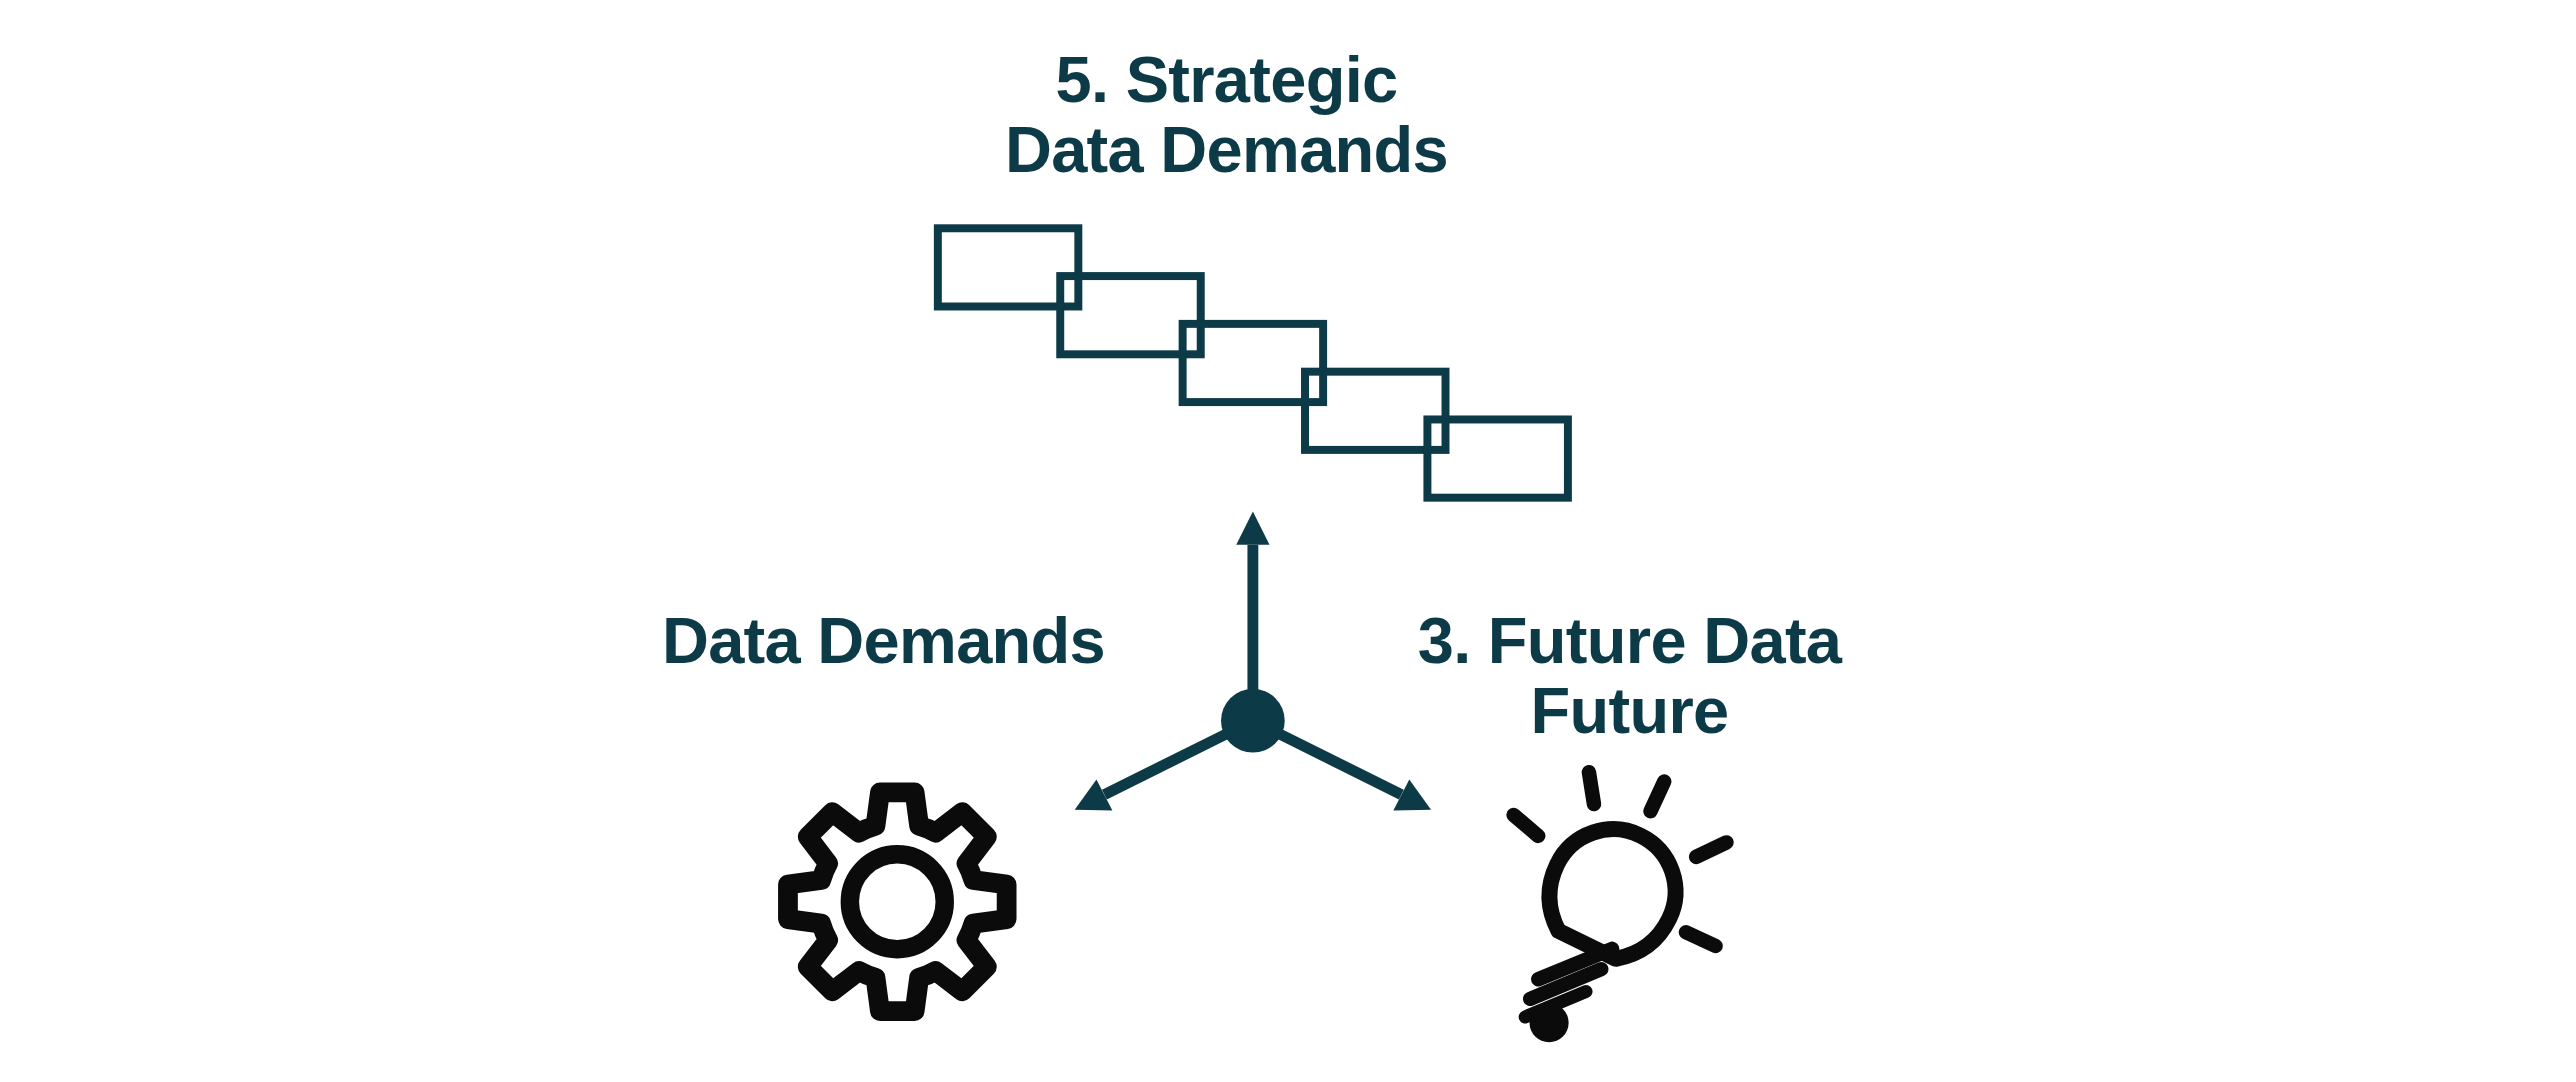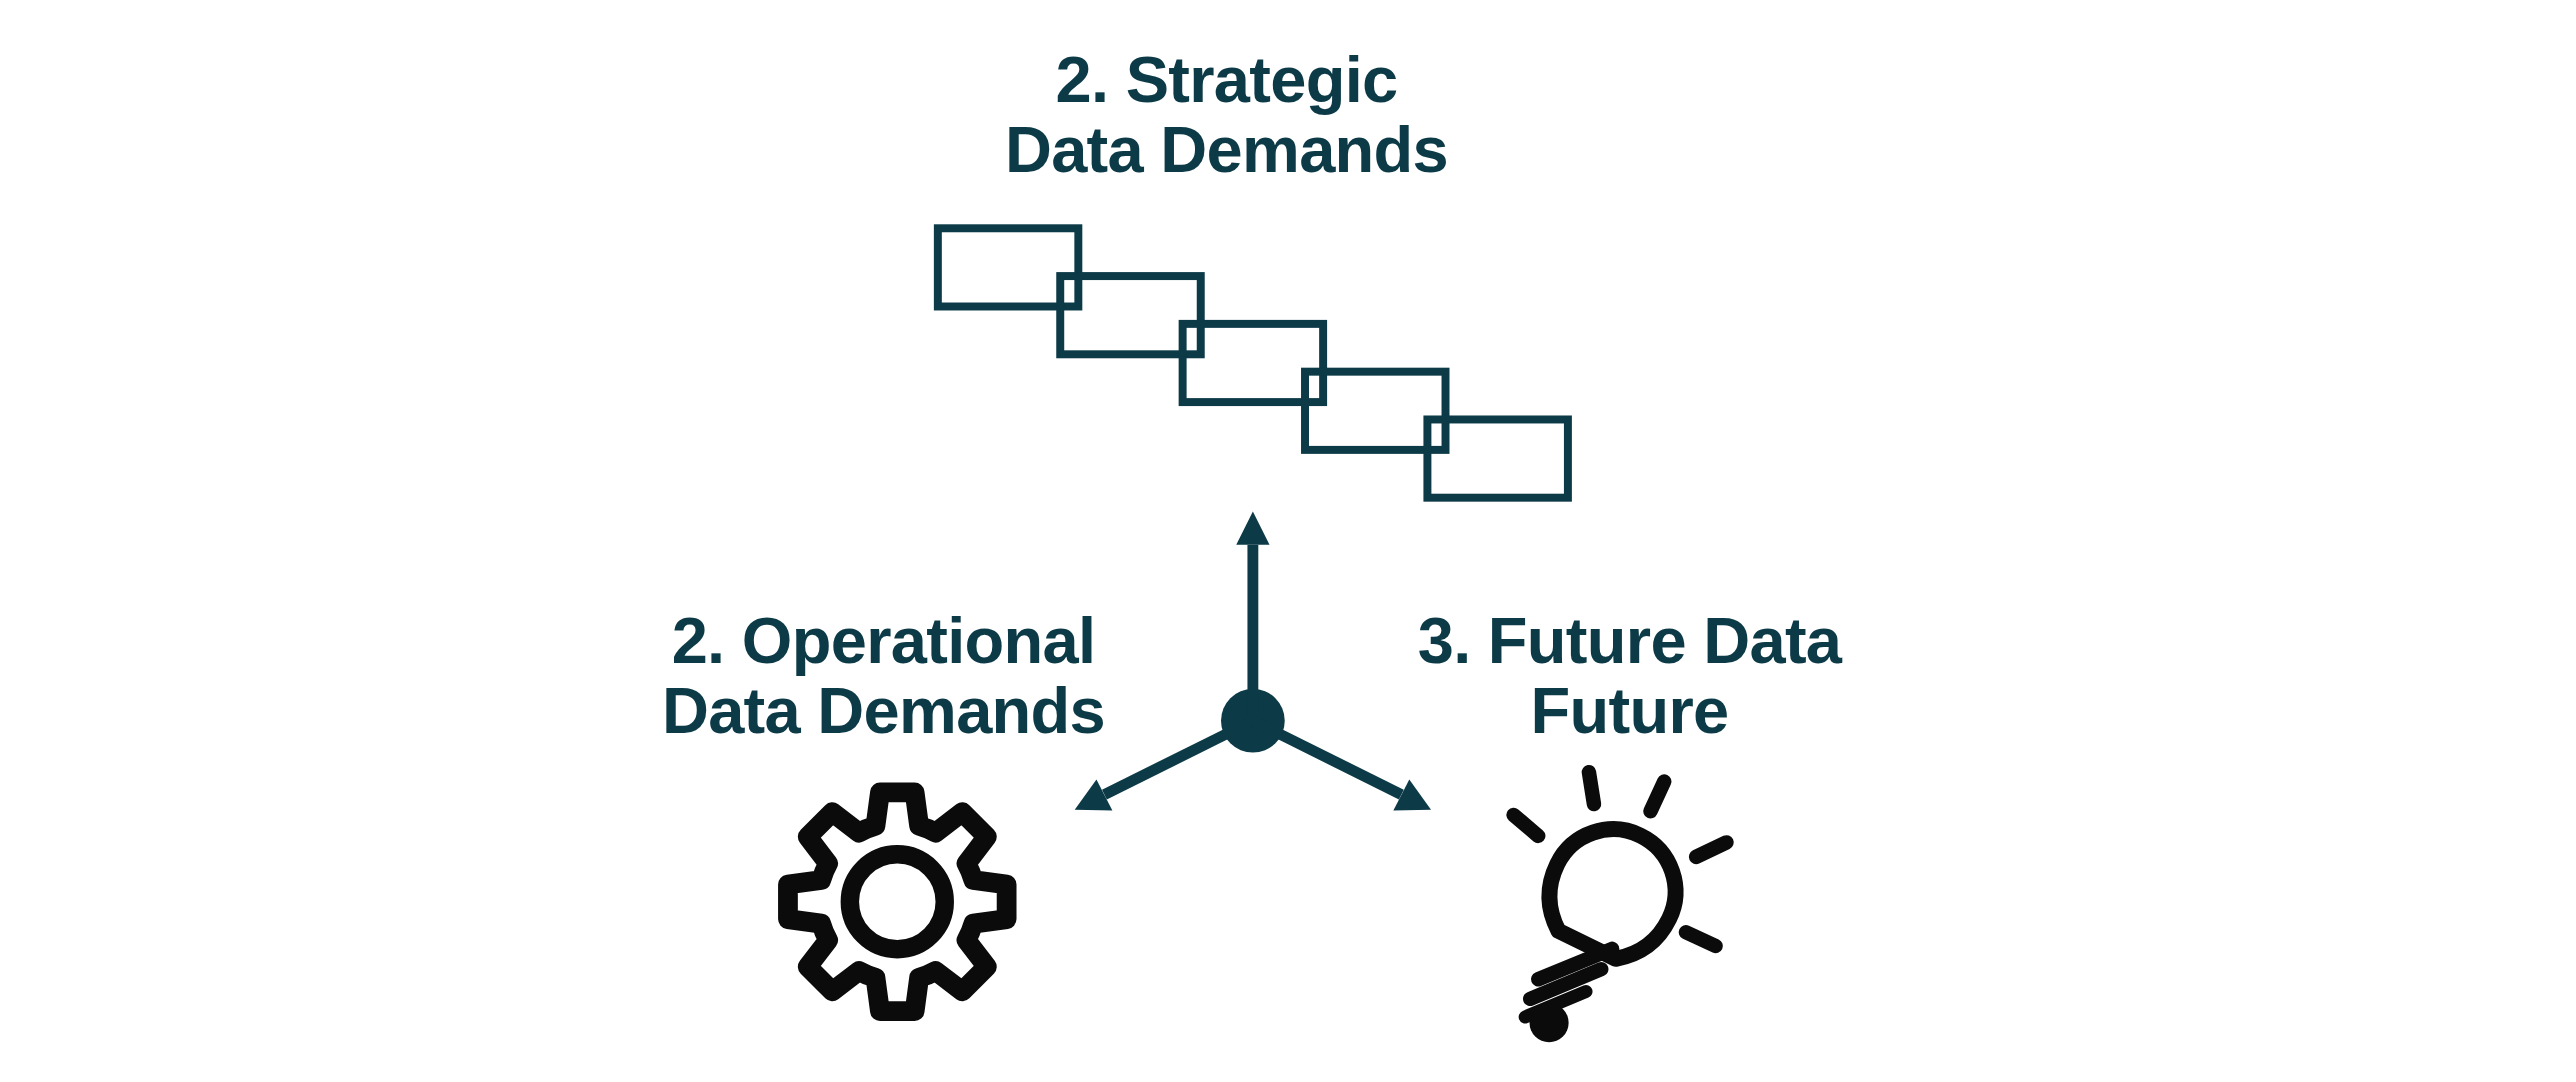--- a/index.html
+++ b/index.html
@@ -100,26 +100,25 @@
         <line class="black-stroke" stroke-width="20" x1="2124" y1="1154" x2="2090" y2="1125"></line>
         <line class="black-stroke" stroke-width="20" x1="2201" y1="1110" x2="2194" y2="1066"></line>
         <line class="black-stroke" stroke-width="20" x1="2279" y1="1120" x2="2298" y2="1079"></line>
         <line class="black-stroke" stroke-width="20" x1="2342" y1="1183" x2="2384" y2="1163"></line>
         <line class="black-stroke" stroke-width="20" x1="2328" y1="1287" x2="2369" y2="1306"></line>
       </g>
     </g>
   </svg>
 
   <div class="node-label" style="left:792px;top:45px;width:869px;">
-    <span class="label-line">2. Strategic</span>
+    <span class="label-line">5. Strategic</span>
     <span class="label-line">Data Demands</span>
   </div>
 
   <div class="node-label" style="left:485px;top:606px;width:797px;">
-    <span class="label-line">2. Operational</span>
     <span class="label-line">Data Demands</span>
   </div>
 
   <div class="node-label" style="left:1231px;top:606px;width:797px;">
     <span class="label-line">3. Future Data</span>
     <span class="label-line">Future</span>
   </div>
 
 </div>
 

